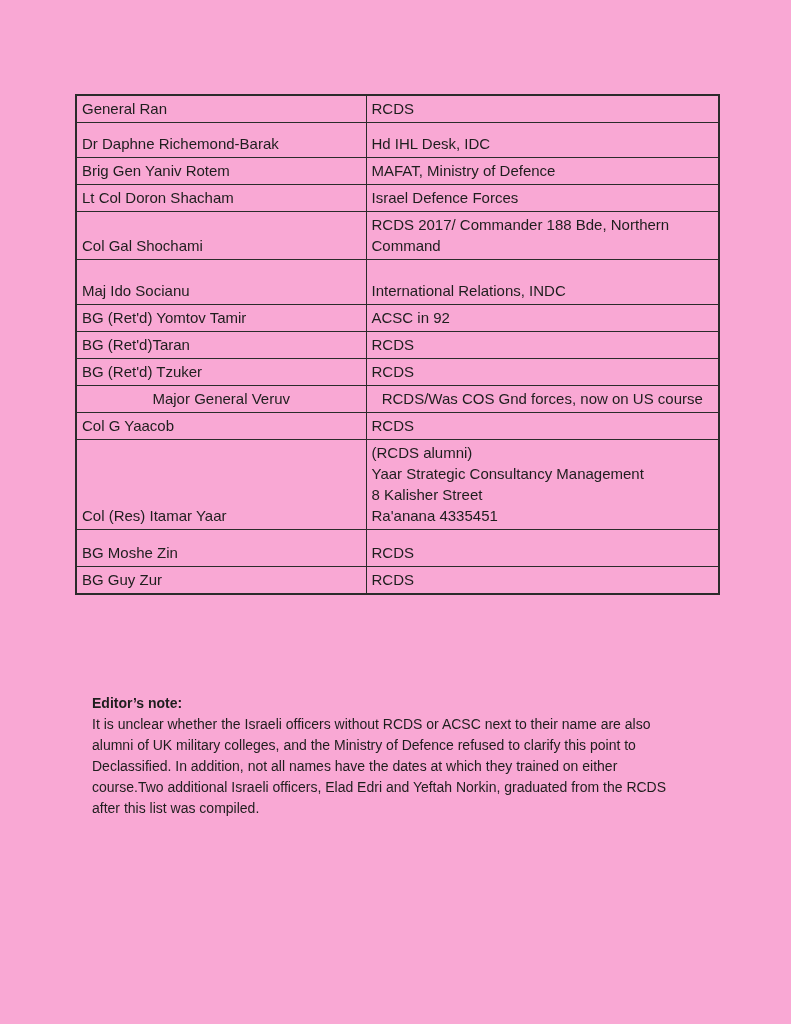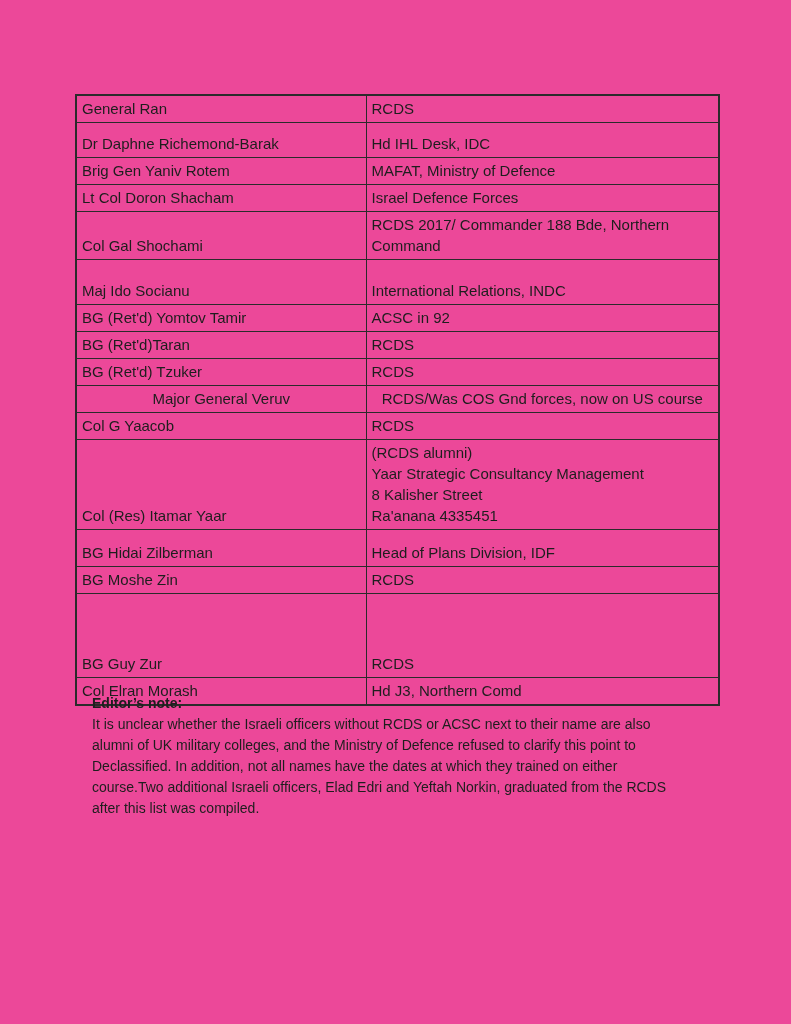--- a/index.html
+++ b/index.html
@@ -4,21 +4,21 @@
 <style>
   html, body {
     margin: 0;
     padding: 0;
     background: #ffffff;
   }
   .page {
     position: relative;
     width: 791px;
     height: 1024px;
-    background: #ec4899;
+    background: #f9a8d4;
     font-family: "Liberation Sans", "DejaVu Sans", sans-serif;
     color: #1e1e1e;
     overflow: hidden;
   }
   table.officers {
     position: absolute;
     left: 75px;
     top: 94px;
     width: 643px;
     border-collapse: collapse;
@@ -143,39 +143,31 @@
   </tr>
 
   <tr>
     <td class="cell-name">Col (Res) Itamar Yaar</td>
     <td class="cell-detail">(RCDS alumni)
 Yaar Strategic Consultancy Management
 8 Kalisher Street
 Ra'anana 4335451</td>
   </tr>
 
-  <tr>
-    <td class="cell-name">BG Hidai Zilberman</td>
-    <td class="cell-detail">Head of Plans Division, IDF</td>
-  </tr>
 
   <tr>
     <td class="cell-name">BG Moshe Zin</td>
     <td class="cell-detail">RCDS</td>
   </tr>
 
   <tr>
     <td class="cell-name">BG Guy Zur</td>
     <td class="cell-detail">RCDS</td>
   </tr>
 
-  <tr>
-    <td class="cell-name">Col Elran Morash</td>
-    <td class="cell-detail">Hd J3, Northern Comd</td>
-  </tr>
 </tbody>
   </table>
 
   <div class="note">
     <div class="note-heading">Editor’s note:</div>
     <div class="note-body">It is unclear whether the Israeli officers without RCDS or ACSC next to their name are also
 alumni of UK military colleges, and the Ministry of Defence refused to clarify this point to
 Declassified. In addition, not all names have the dates at which they trained on either
 course.Two additional Israeli officers, Elad Edri and Yeftah Norkin, graduated from the RCDS
 after this list was compiled.</div>

